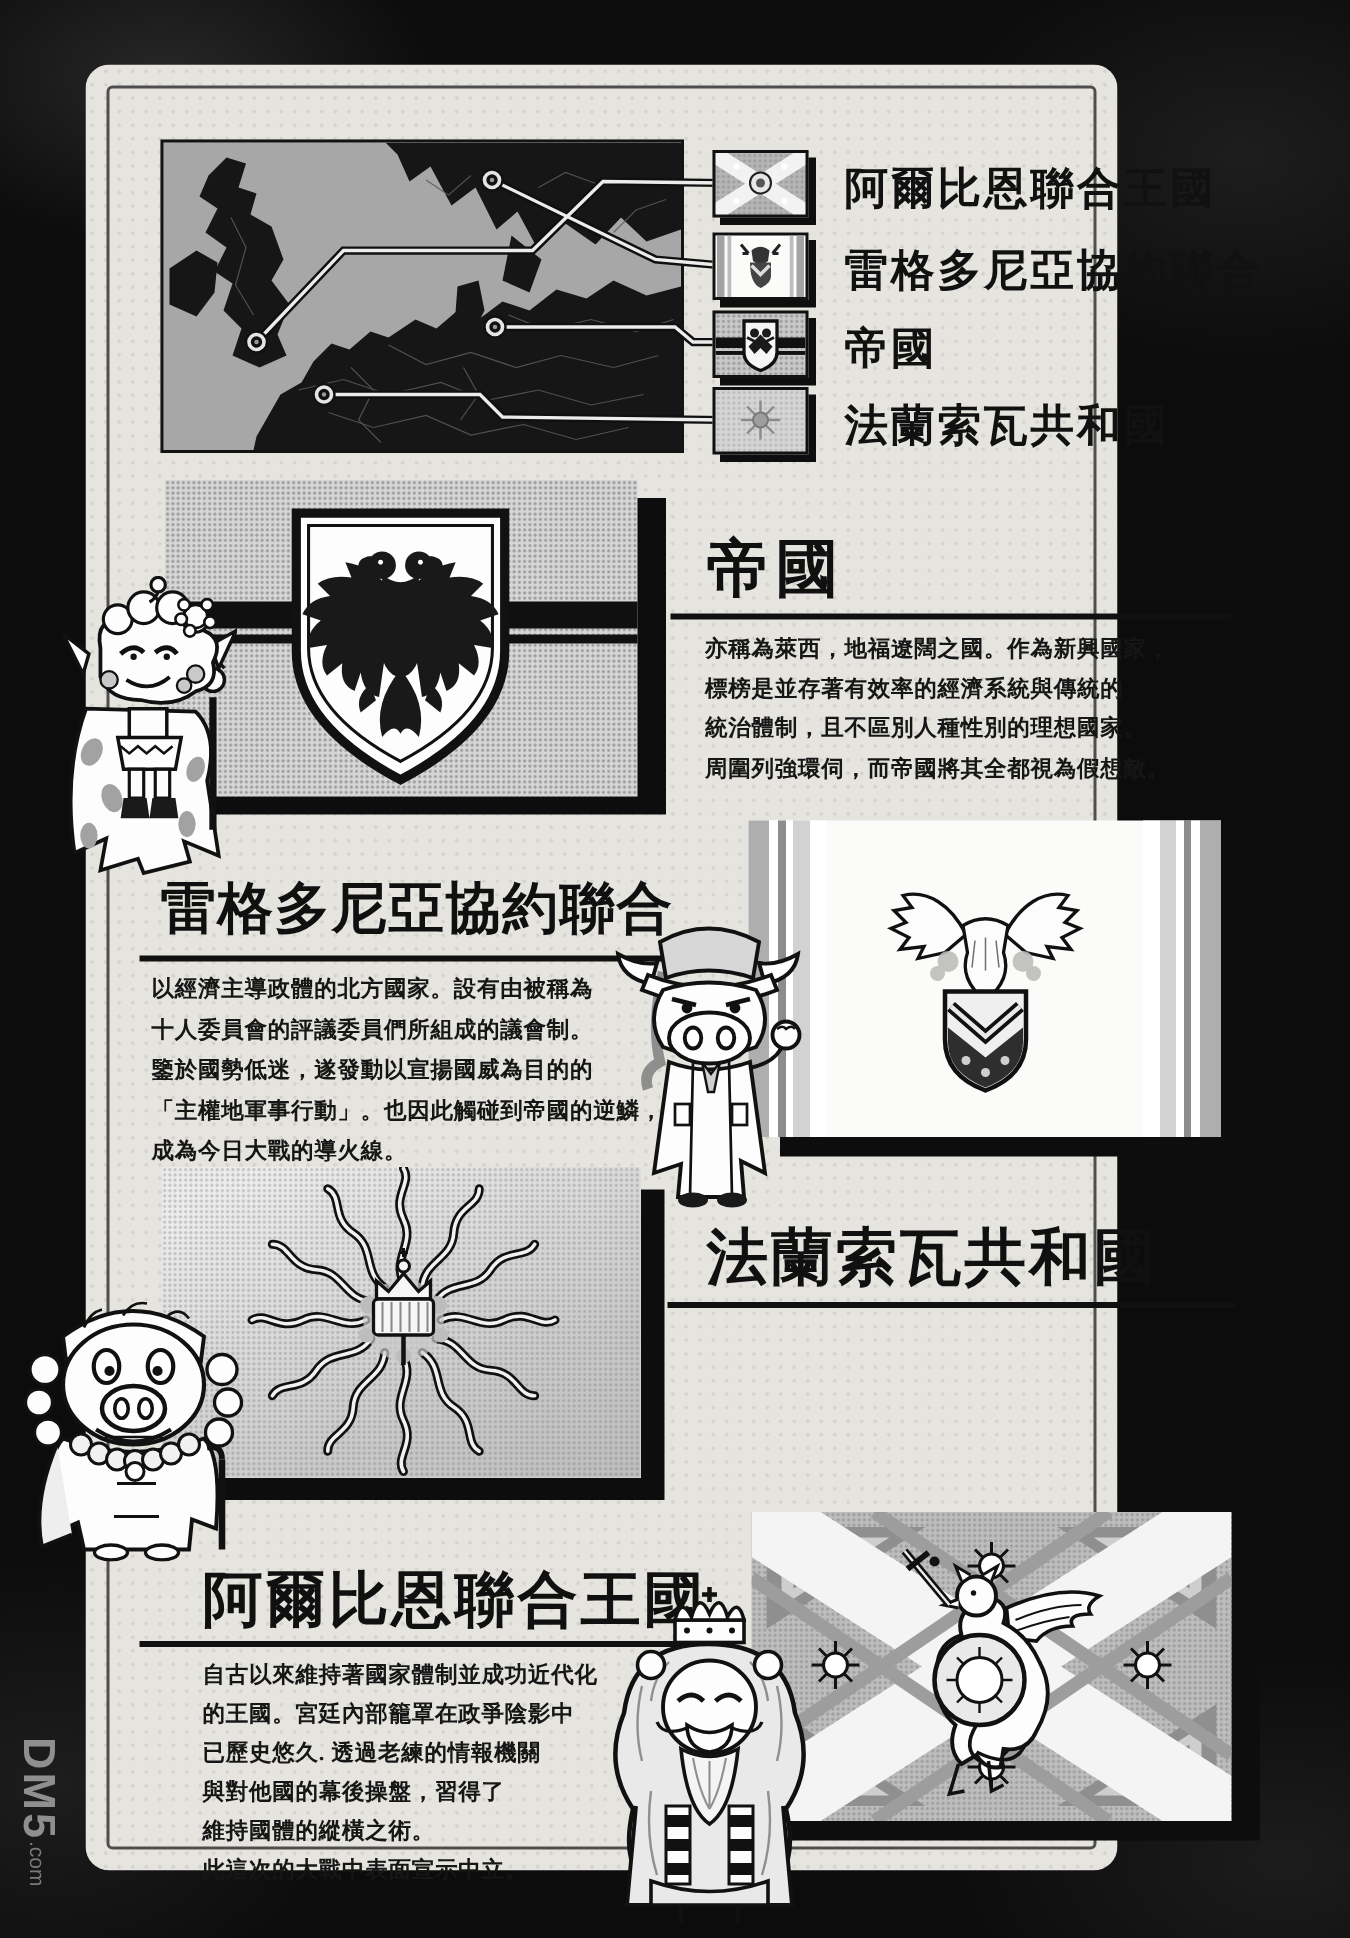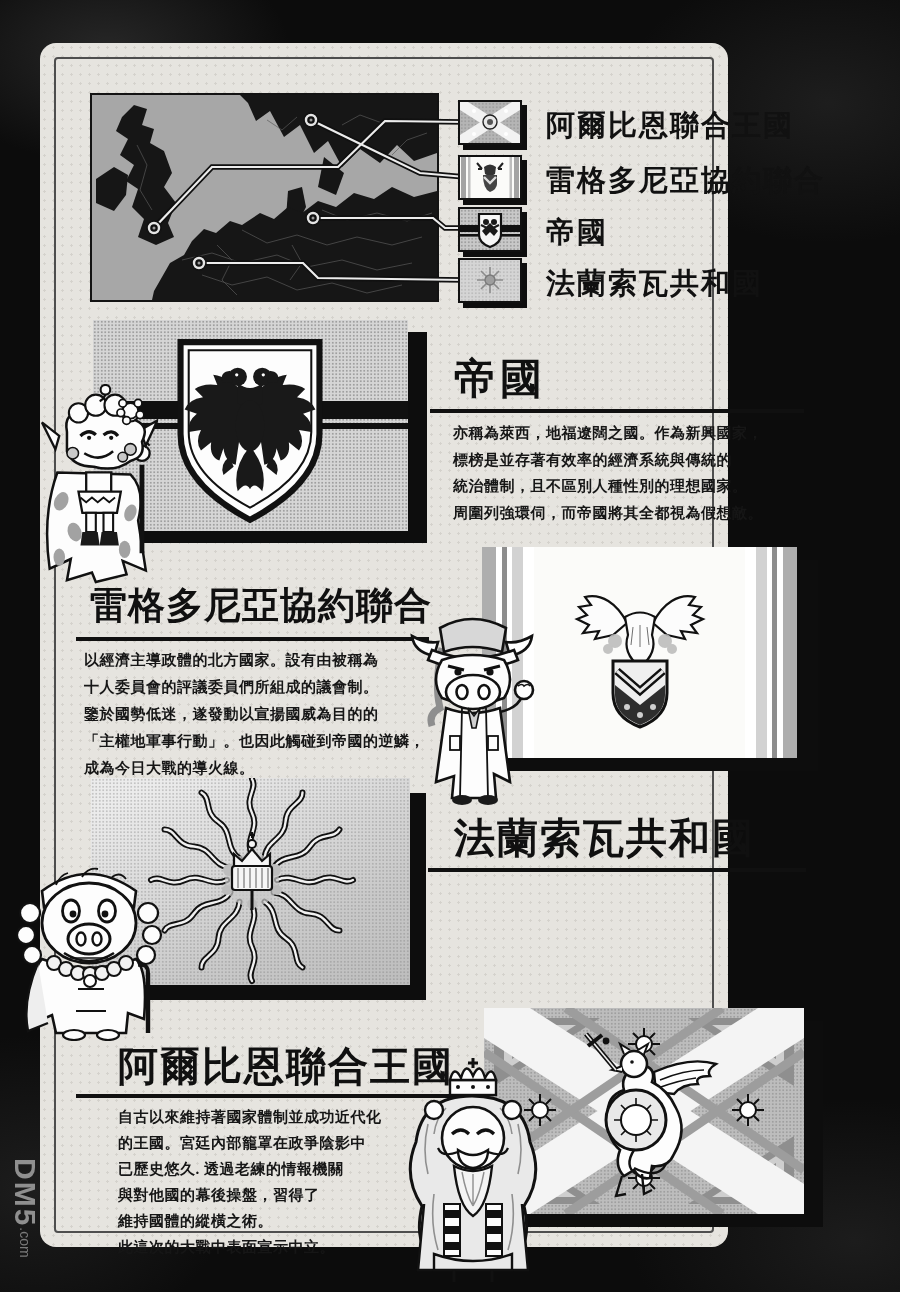--- a/index.html
+++ b/index.html
@@ -4,21 +4,21 @@
 <style>
   html,body{margin:0;padding:0;background:#000;}
   .stage{position:relative;width:900px;height:1292px;background:#0c0c0c;overflow:hidden;
          font-family:"Liberation Serif","DejaVu Serif",serif;color:#111;}
   .stage::before{content:"";position:absolute;inset:0;pointer-events:none;
     background:
       radial-gradient(260px 160px at 12% 4%, rgba(90,90,90,.35), transparent 70%),
       radial-gradient(300px 200px at 92% 8%, rgba(70,70,70,.30), transparent 70%),
       radial-gradient(280px 220px at 4% 92%, rgba(80,80,80,.25), transparent 70%),
       radial-gradient(320px 200px at 95% 96%, rgba(70,70,70,.28), transparent 70%);}
-  .card{position:absolute;left:40px;top:43px;width:688px;height:1204px;background:#e6e4df;
+  .card{position:absolute;left:57px;top:43px;width:688px;height:1204px;background:#e6e4df;
         border-radius:16px;
         background-image:radial-gradient(rgba(180,178,170,.35) 1px, transparent 1.2px);
         background-size:9px 9px;}
   .frame{position:absolute;inset:14px;border:2.5px solid #4e4e4e;border-radius:4px;pointer-events:none;}
 
   
   .map{position:absolute;left:50px;top:50px;width:345px;height:205px;border:2px solid #131313;
        background:#a7a7a7;overflow:hidden;}
   .map svg{display:block;}
   .connectors{position:absolute;left:35px;top:42px;width:392px;height:232px;pointer-events:none;}

